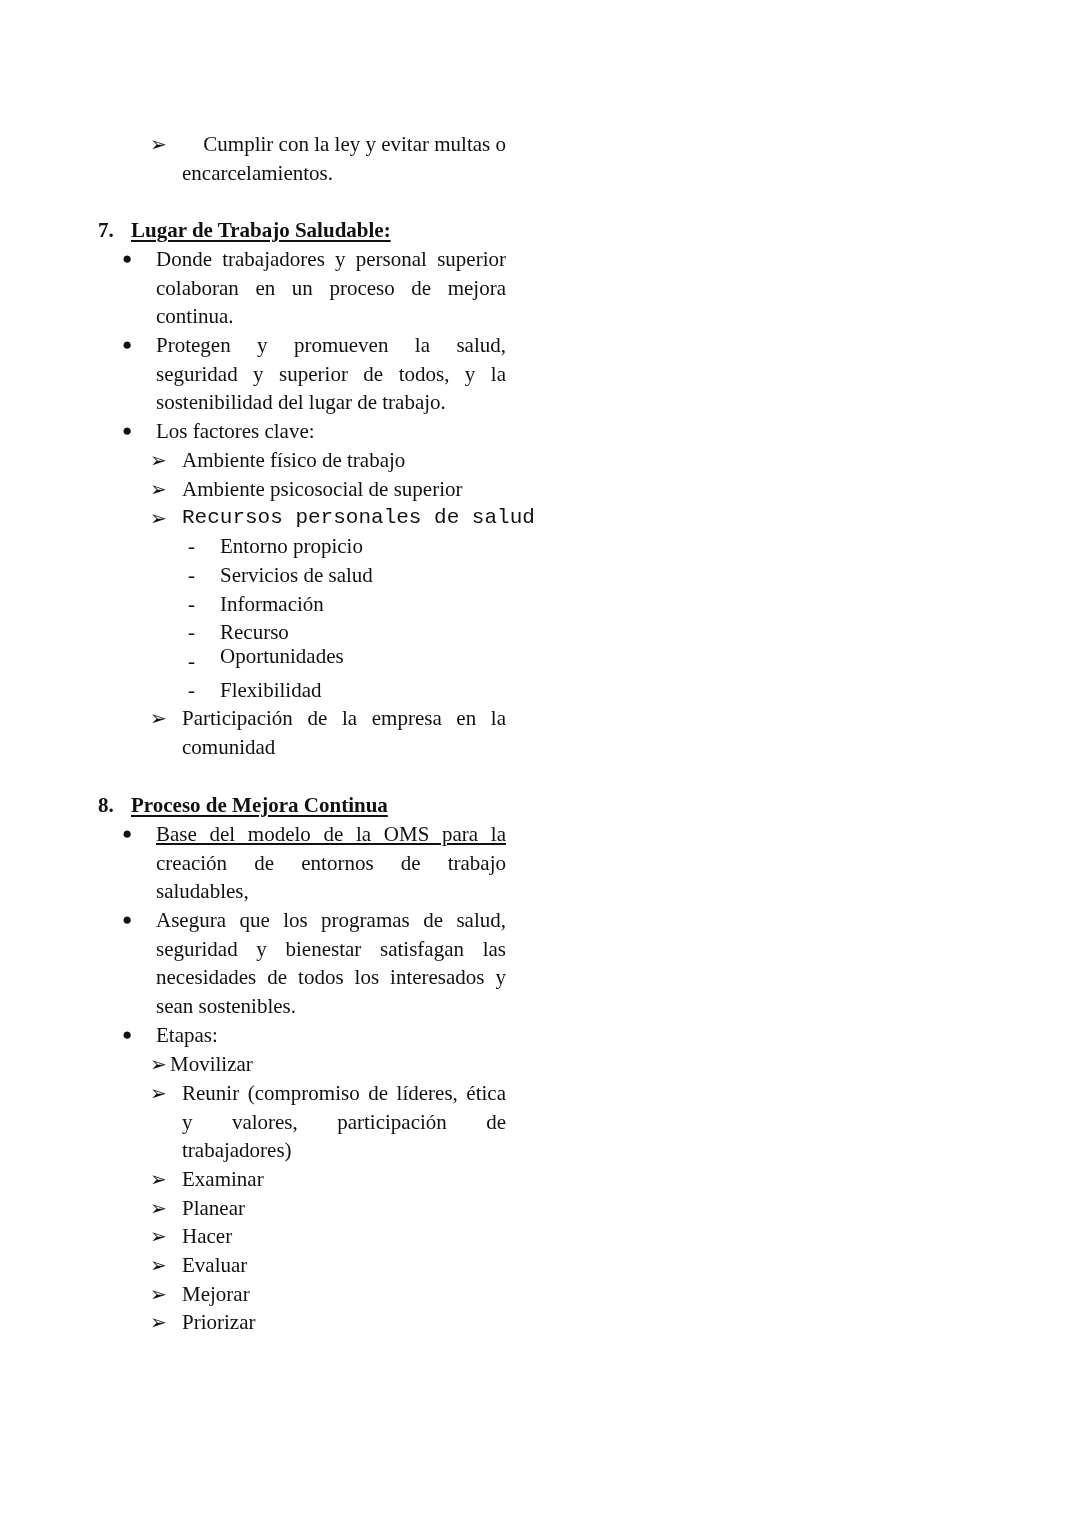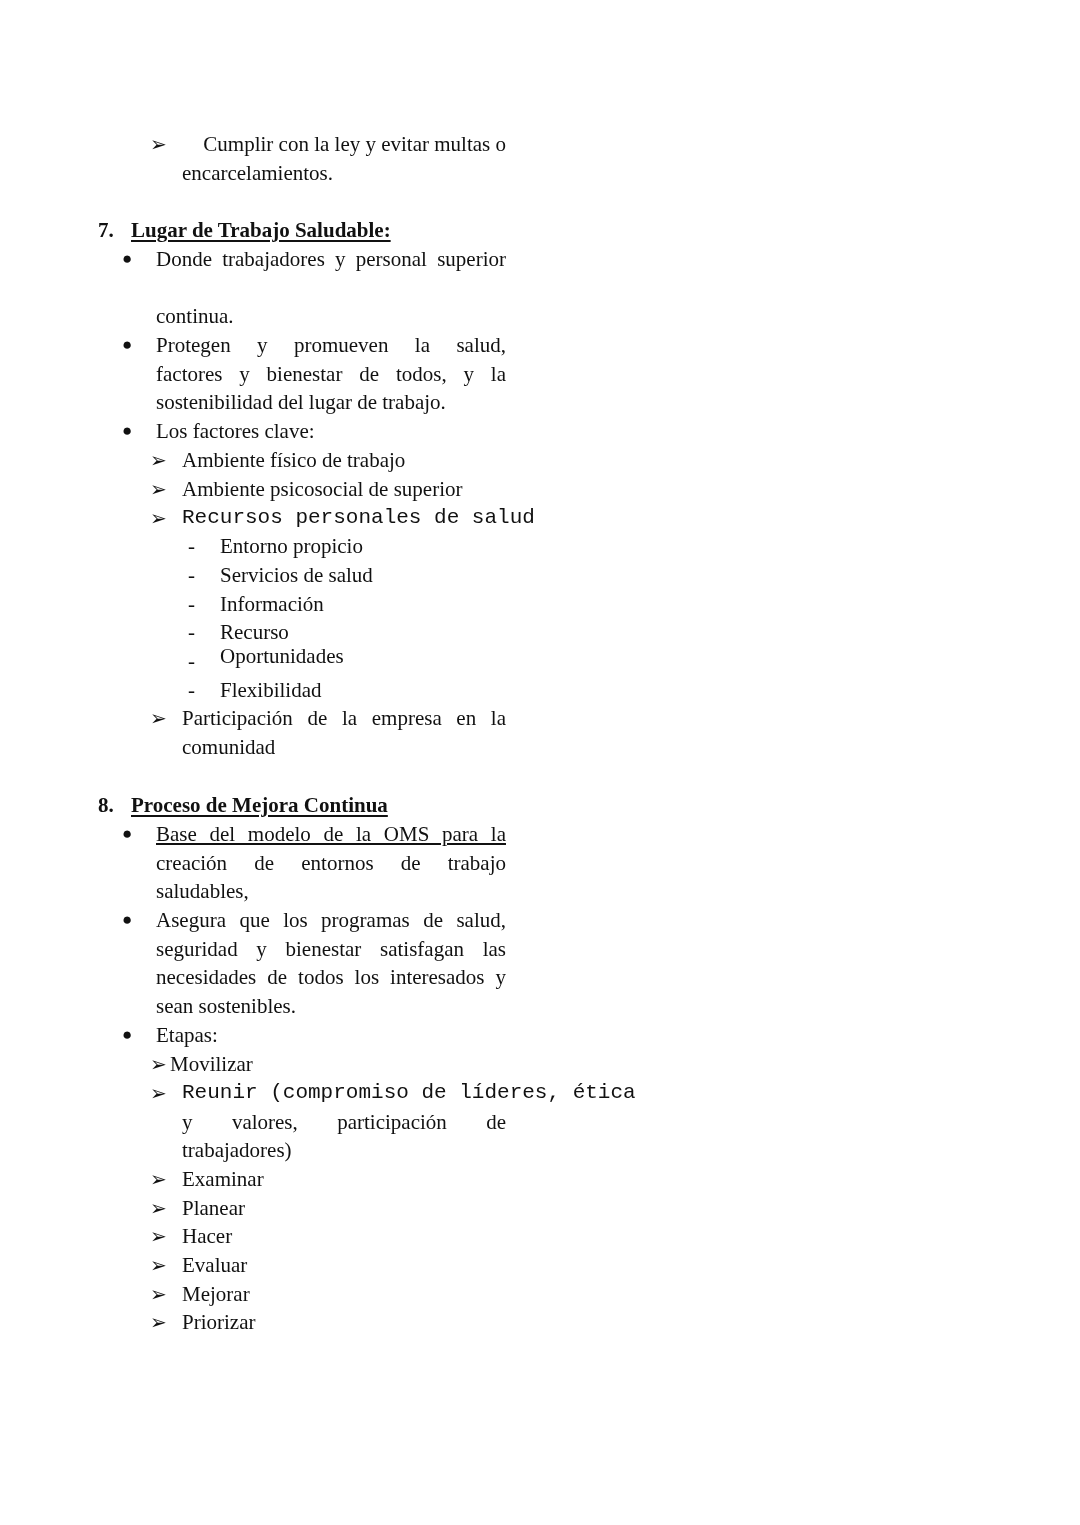--- a/index.html
+++ b/index.html
@@ -76,25 +76,26 @@
   </div>
   <div class="line" style="left:182px; top:158.7px;">encarcelamientos.</div>
 
   <div class="heading" style="left:98px; top:216px; width:420px; height:29px;">
     <span class="num">7.</span>
     <span class="title">Lugar de Trabajo Saludable:</span>
   </div>
 
   <span class="bullet" style="left:122px; top:245px;">●</span>
   <div class="line" style="left:156px; top:245px; width:350px; text-align:justify; text-align-last:justify;">Donde trabajadores y personal superior</div>
+  <div class="line" style="left:156px; top:273.7px; width:350px; text-align:justify; text-align-last:justify;">colaboran en un proceso de mejora</div>
   <div class="line" style="left:156px; top:302.4px;">continua.</div>
 
   <span class="bullet" style="left:122px; top:331px;">●</span>
   <div class="line" style="left:156px; top:331px; width:350px; text-align:justify; text-align-last:justify;">Protegen y promueven la salud,</div>
-  <div class="line" style="left:156px; top:359.7px; width:350px; text-align:justify; text-align-last:justify;">factores y bienestar de todos, y la</div>
+  <div class="line" style="left:156px; top:359.7px; width:350px; text-align:justify; text-align-last:justify;">seguridad y superior de todos, y la</div>
   <div class="line" style="left:156px; top:388.4px;">sostenibilidad del lugar de trabajo.</div>
 
   <span class="bullet" style="left:122px; top:417px;">●</span>
   <div class="line" style="left:156px; top:417px;text-align:right;">Los factores clave:</div>
 
   <span class="arrow" style="left:150px; top:446px;">➢</span>
   <div class="line" style="left:182px; top:446px;">Ambiente físico de trabajo</div>
 
   <span class="arrow" style="left:150px; top:475px;">➢</span>
   <div class="line" style="left:182px; top:475px;">Ambiente psicosocial de superior</div>
@@ -140,21 +141,21 @@
   <div class="line" style="left:156px; top:963.4px; width:350px; text-align:justify; text-align-last:justify;">necesidades de todos los interesados y</div>
   <div class="line" style="left:156px; top:992px;">sean sostenibles.</div>
 
   <span class="bullet" style="left:122px; top:1021px;">●</span>
   <div class="line" style="left:156px; top:1021px;">Etapas:</div>
 
   <span class="arrow" style="left:150px; top:1050px;">➢</span>
   <div class="line" style="left:170px; top:1050px;">Movilizar</div>
 
   <span class="arrow" style="left:150px; top:1079px;">➢</span>
-  <div class="line" style="left:182px; top:1079px; width:324px; text-align:justify; text-align-last:justify;font-family:Liberation Mono, monospace;">Reunir (compromiso de líderes, ética</div>
+  <div class="line" style="left:182px; top:1079px; width:324px; text-align:justify; text-align-last:justify;">Reunir (compromiso de líderes, ética</div>
   <div class="line" style="left:182px; top:1107.7px; width:324px; text-align:justify; text-align-last:justify; word-spacing:0;">y valores, participación de</div>
   <div class="line" style="left:182px; top:1136.4px;">trabajadores)</div>
 
   <span class="arrow" style="left:150px; top:1165px;">➢</span>
   <div class="line" style="left:182px; top:1165px;">Examinar</div>
 
   <span class="arrow" style="left:150px; top:1194px;">➢</span>
   <div class="line" style="left:182px; top:1194px;">Planear</div>
 
   <span class="arrow" style="left:150px; top:1222px;">➢</span>

